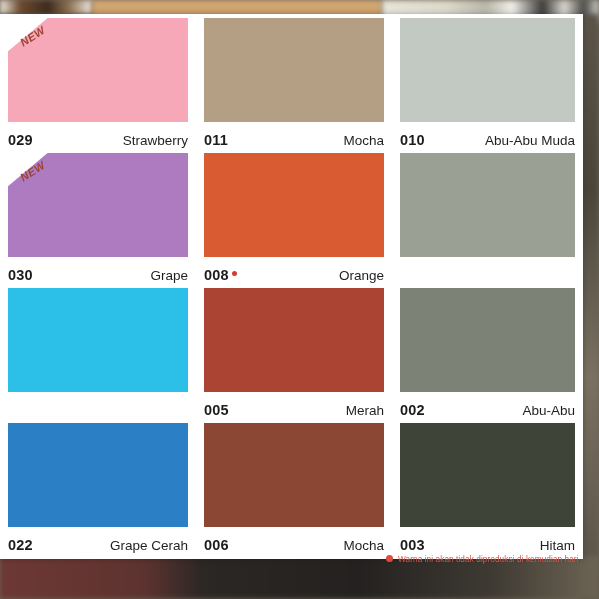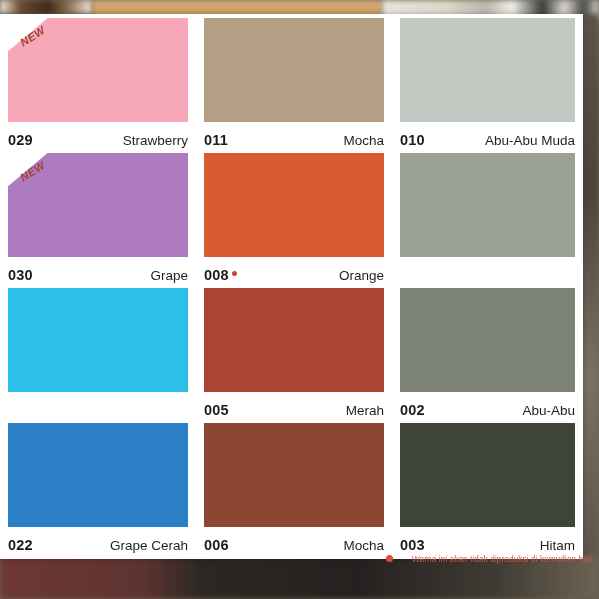--- a/index.html
+++ b/index.html
@@ -147,21 +147,21 @@
     white-space: nowrap;
   }
 
   
   #footnote {
     position: absolute;
     left: 386px;
     top: 541px;
     display: flex;
     align-items: flex-start;
-    gap: 19px;
+    gap: 5px;
   }
   #footnote .foot-dot {
     width: 7px;
     height: 7px;
     border-radius: 50%;
     background: #de4b3f;
     flex: 0 0 auto;
   }
   #footnote .foot-text {
     font-size: 8.2px;

